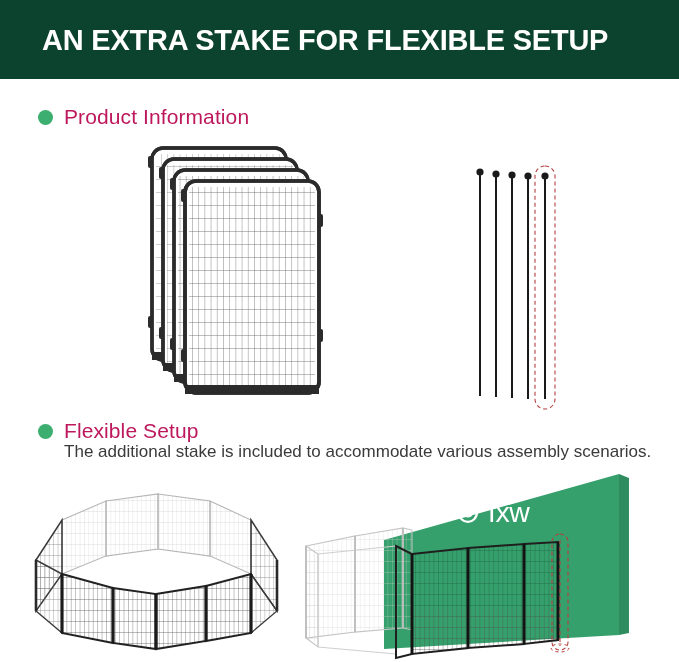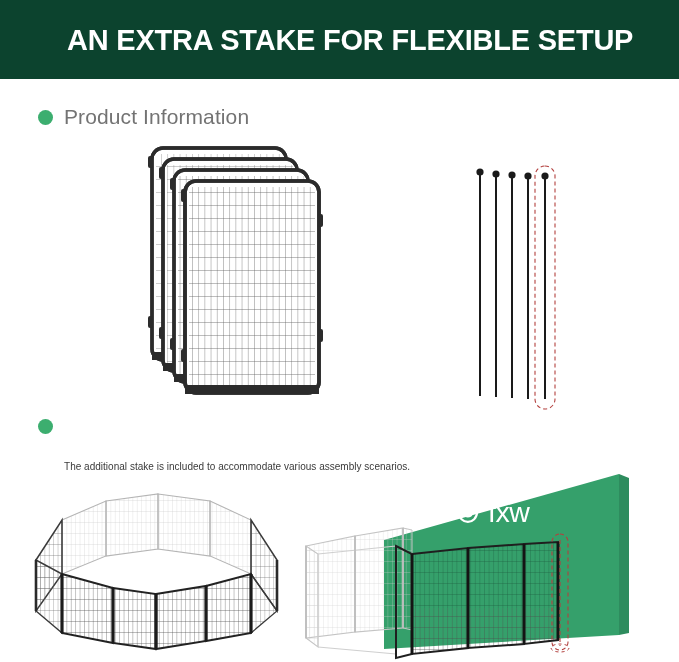--- a/index.html
+++ b/index.html
@@ -19,21 +19,20 @@
   
   .header-band {
     position: absolute;
     left: 0;
     top: 0;
     width: 679px;
     height: 79px;
     background: #0c432e;
     display: flex;
     align-items: center;
-    justify-content: center;
   }
   .header-title {
     margin-left: 42px;
     color: #ffffff;
     font-size: 30px;
     font-weight: 700;
     letter-spacing: -0.2px;
     font-stretch: condensed;
     white-space: nowrap;
     transform: scaleX(0.965);
@@ -49,33 +48,33 @@
   }
   .bullet-dot {
     width: 15px;
     height: 15px;
     border-radius: 50%;
     background: #3cae6f;
     flex: 0 0 auto;
   }
   .section-title {
     font-size: 21px;
-    color: #737373;
+    color: #be185d;
     font-weight: 400;
     letter-spacing: 0.1px;
     white-space: nowrap;
   }
   #head-product { left: 38px; top: 105px; }
   #head-flexible { left: 38px; top: 419px; }
 
   .section-sub {
     position: absolute;
     left: 64px;
-    top: 461px;
-    font-size: 10px;
+    top: 442px;
+    font-size: 17px;
     color: #3a3a3a;
     letter-spacing: 0.02px;
     white-space: nowrap;
   }
 
   
   .illus { position: absolute; }
   #illus-panels { left: 130px; top: 140px; }
   #illus-stakes { left: 460px; top: 150px; }
   #illus-pen    { left: 18px;  top: 478px; }
@@ -170,20 +169,21 @@
     <g>
       <line x1="85" y1="26" x2="85" y2="249" stroke="#1a1a1a" stroke-width="2"></line>
       <circle cx="85" cy="26" r="3.6" fill="#1a1a1a"></circle>
       <rect x="75" y="16" width="20" height="243" rx="10" ry="10" fill="none" stroke="#b3413f" stroke-width="1.1" stroke-dasharray="4 3"></rect>
     </g>
   </svg>
 </div>
 
 <div class="section-head" id="head-flexible">
   <span class="bullet-dot"></span>
+  <span class="section-title">Flexible Setup</span>
 </div>
 <div class="section-sub">The additional stake is included to accommodate various assembly scenarios.</div>
 
 <div class="illus" id="illus-pen">
   <svg width="272" height="175" viewBox="0 0 272 175">
     <defs>
       <pattern id="penMeshBack" width="4.4" height="11" patternUnits="userSpaceOnUse">
         <path d="M0 0 V11 M0 0 H4.4" stroke="#c4c4c4" stroke-width="0.55" fill="none"></path>
       </pattern>
       <pattern id="penMeshFront" width="4.4" height="11" patternUnits="userSpaceOnUse">

